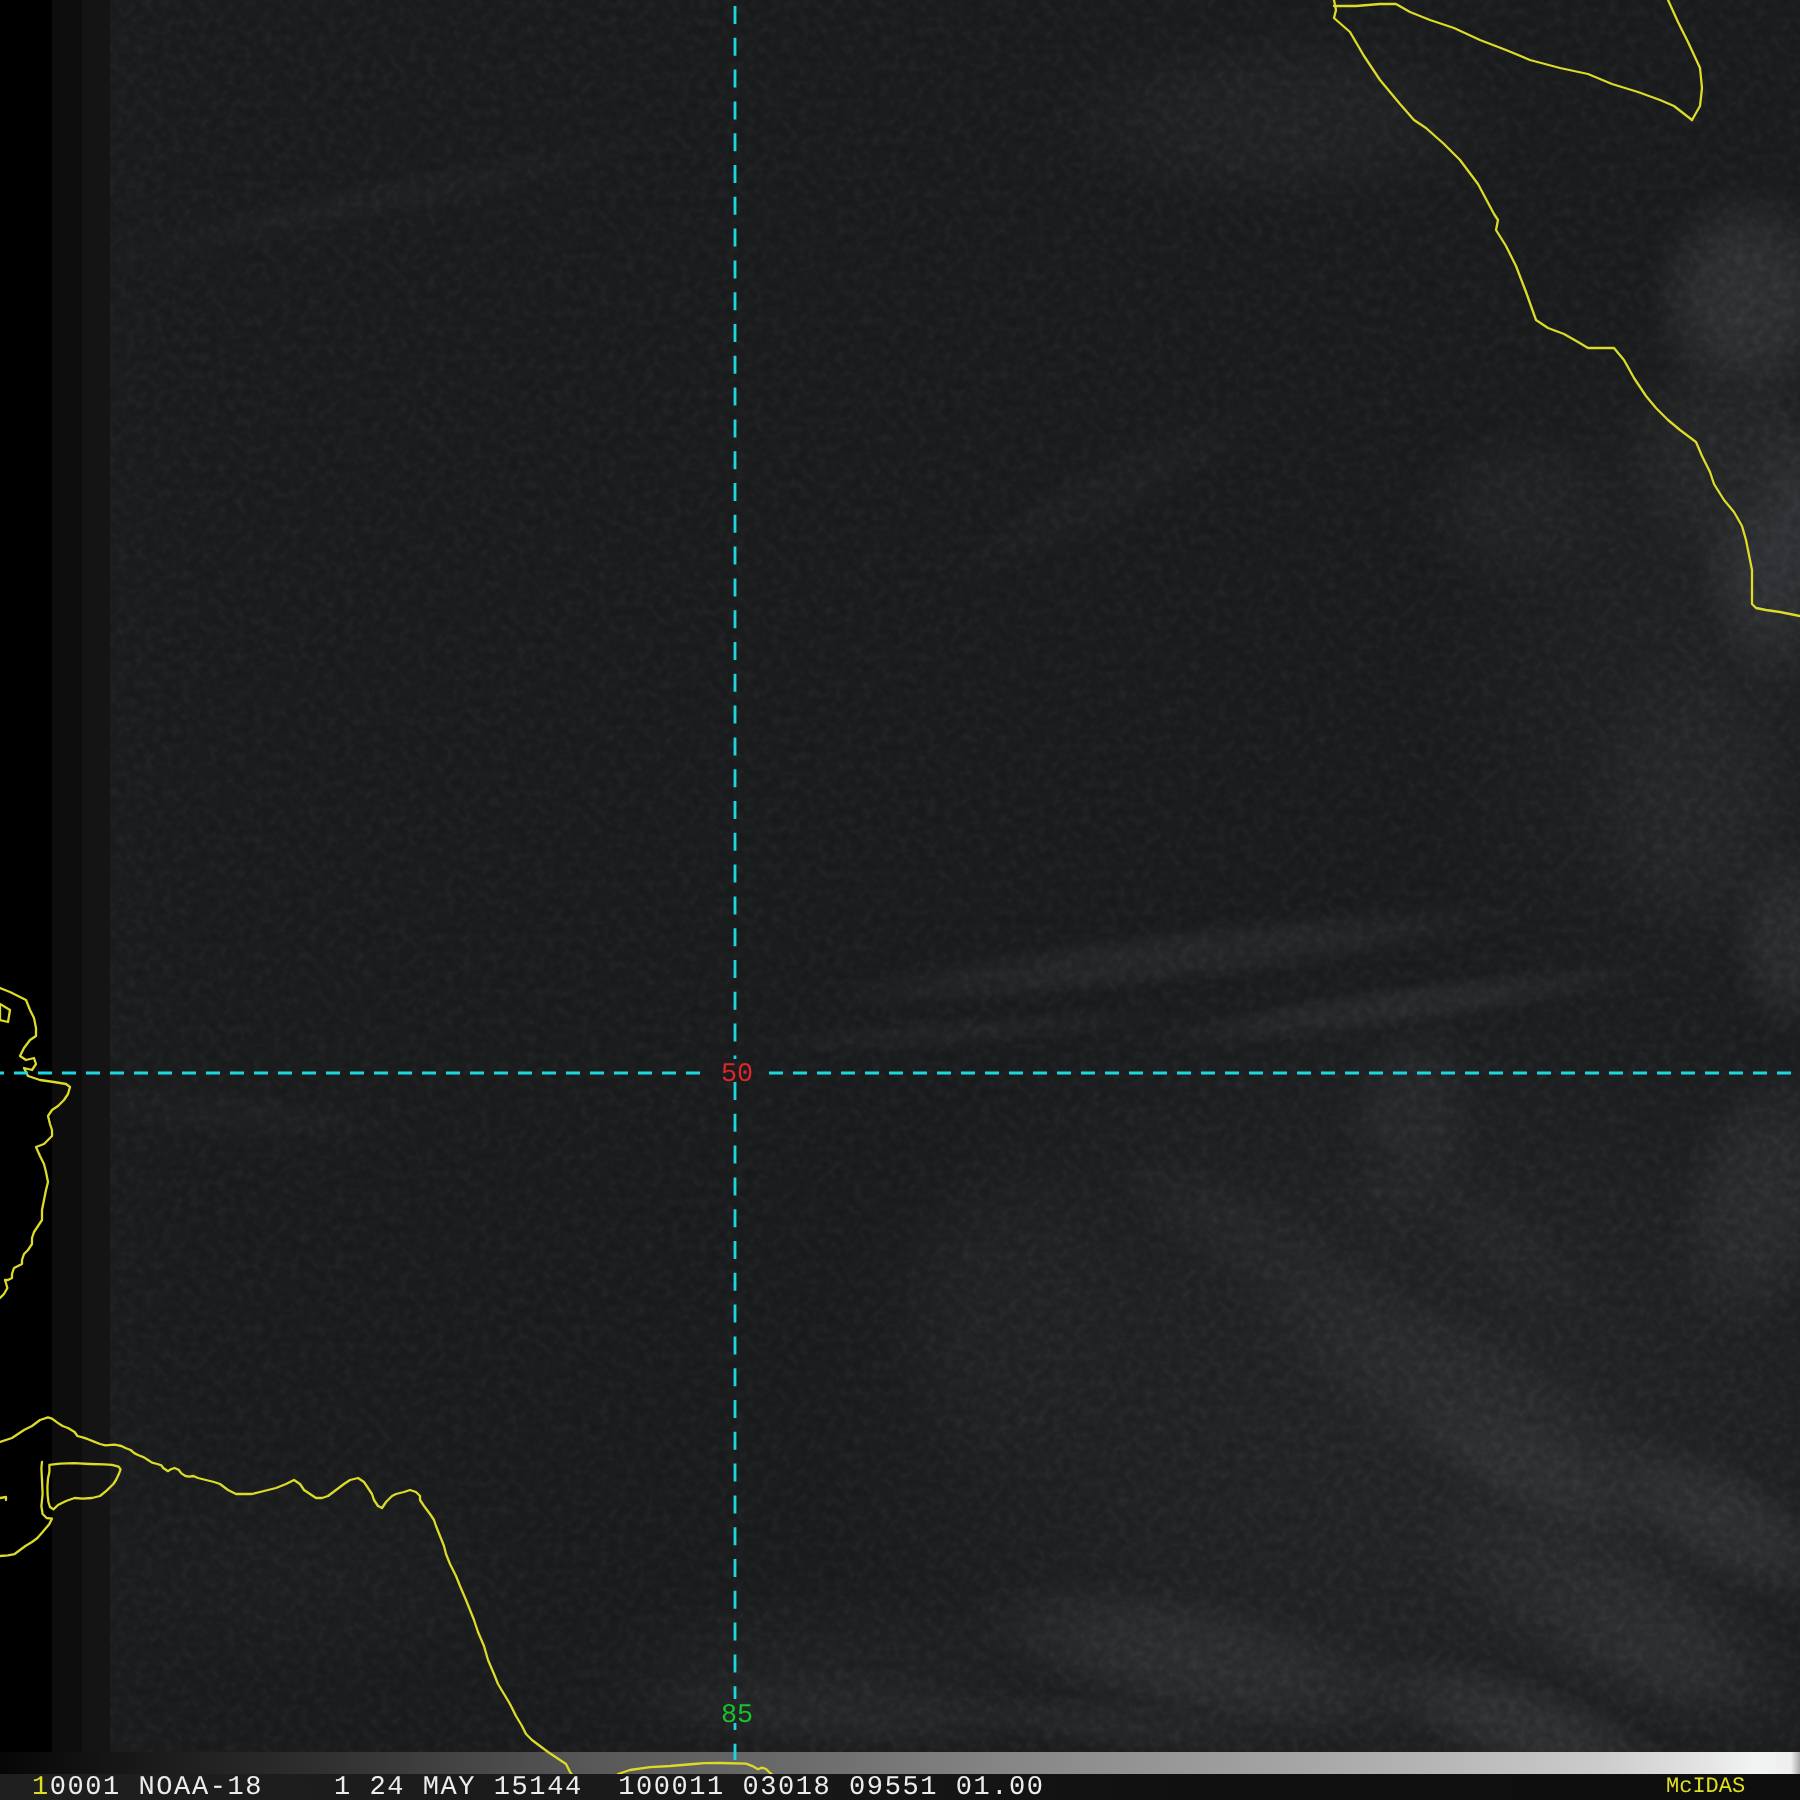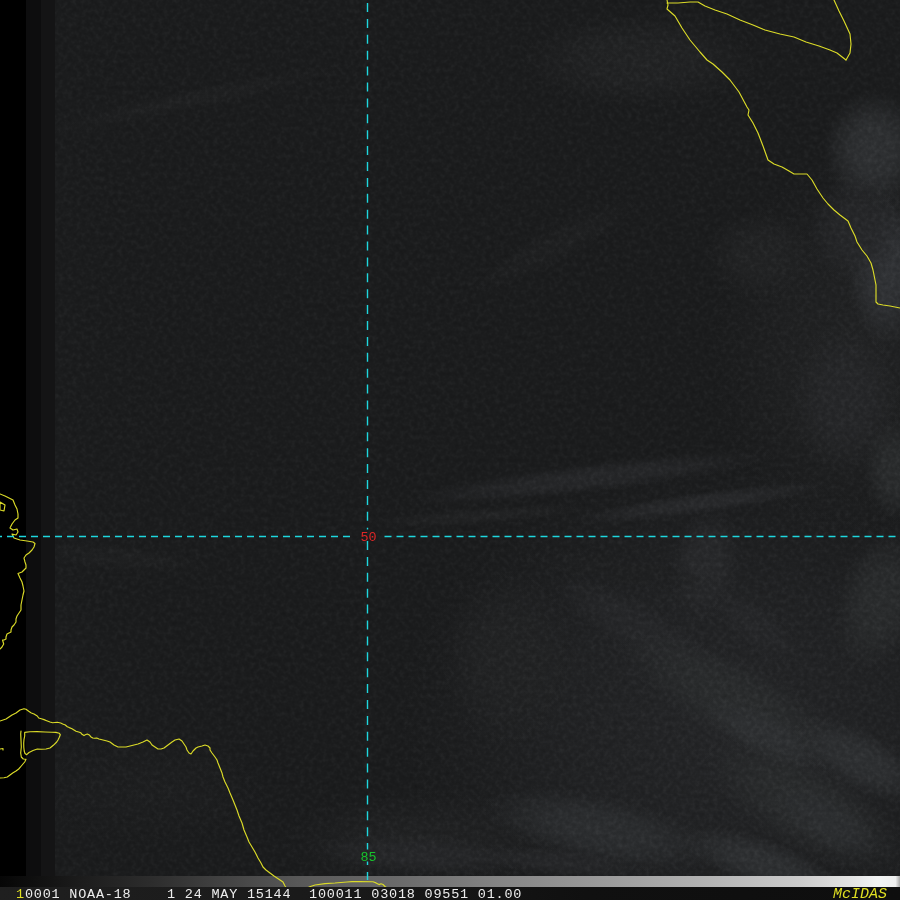--- a/index.html
+++ b/index.html
@@ -1,20 +1,20 @@
 <!DOCTYPE html>
 <html><head>
 <meta charset="utf-8">
 <style>
 html,body{margin:0;padding:0;background:#000;}
 #stage{position:relative;width:900px;height:900px;overflow:hidden;background:#1b1c1d;font-family:"Liberation Mono",monospace;-webkit-font-smoothing:antialiased;}
 #bar{position:absolute;left:0;top:887px;width:900px;height:13px;background:linear-gradient(90deg,#1f1f1f 0%,#191919 40%,#101010 65%,#0e0e0e 100%);}
 #bartext{position:absolute;filter:brightness(1);left:16px;top:890px;font-size:13.5px;line-height:10px;letter-spacing:0.78px;color:#ededed;white-space:pre;text-align:right;}
 #bartext .y{color:#dfdf22;}
-#mcidas{position:absolute;filter:brightness(1);left:833px;top:890px;font-size:15px;line-height:9px;color:#dfdf22;font-style:italic;}
+#mcidas{position:absolute;filter:brightness(1);left:833px;top:890px;font-size:11px;line-height:9px;color:#dfdf22;}
 </style>
 </head>
 <body>
 <div id="stage">
 <svg width="900" height="900" style="position:absolute;left:0;top:0">
   <defs>
     <filter id="b16" x="-60%" y="-60%" width="220%" height="220%">
           <feGaussianBlur stdDeviation="16"></feGaussianBlur>
         </filter>
     <filter id="b10" x="-60%" y="-60%" width="220%" height="220%">

